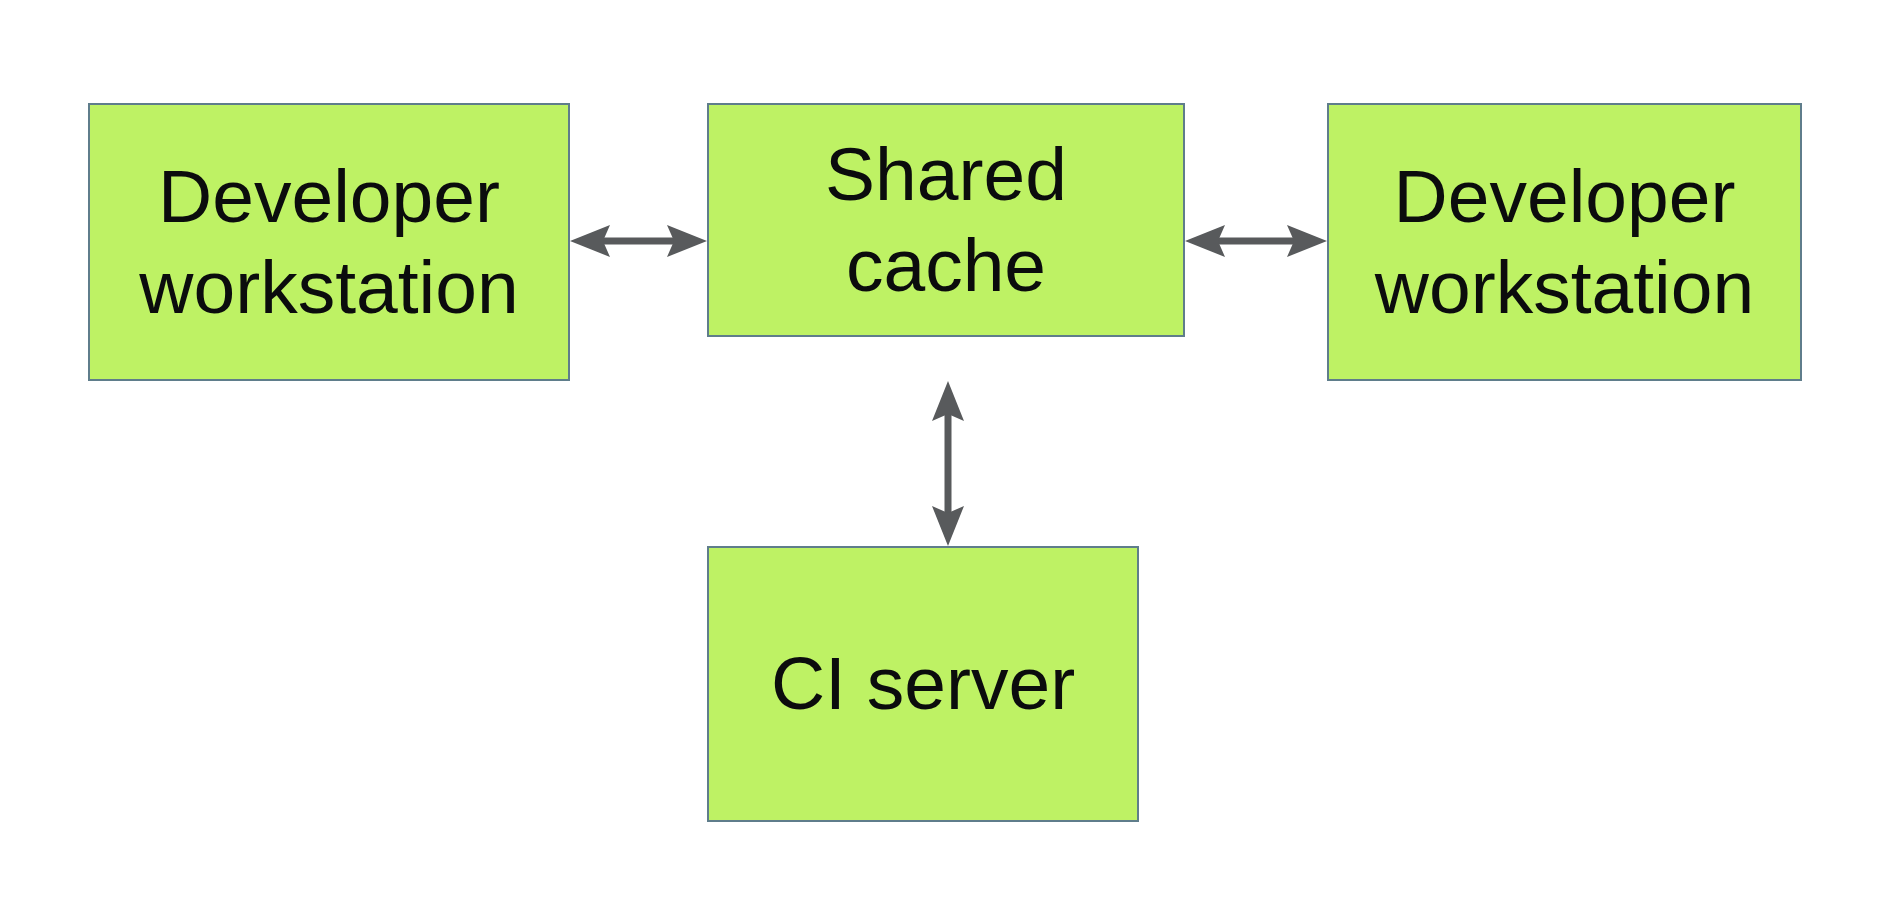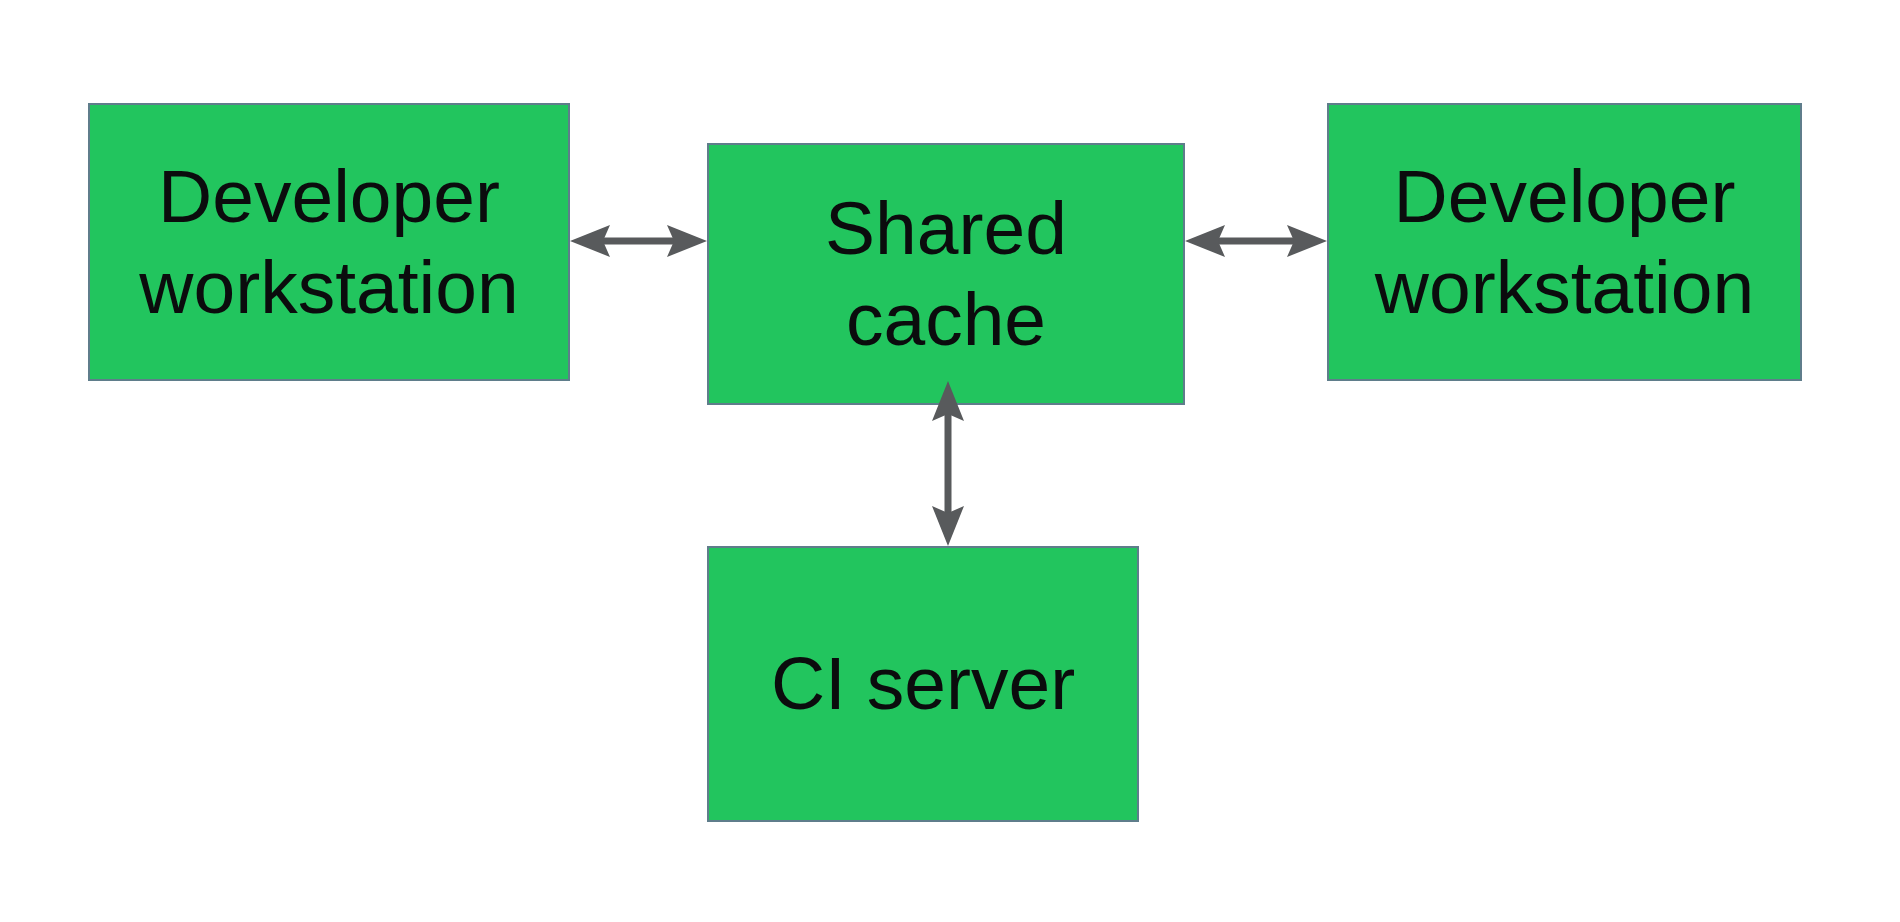--- a/index.html
+++ b/index.html
@@ -11,36 +11,36 @@
     position: relative;
     width: 1900px;
     height: 922px;
     background: #ffffff;
     overflow: hidden;
     font-family: "Liberation Sans", sans-serif;
   }
   .node {
     position: absolute;
     box-sizing: border-box;
-    background: #22c55e;
+    background: #bef264;
     border: 2px solid #5f7d8b;
     display: flex;
     align-items: center;
     justify-content: center;
     text-align: center;
   }
   .node-label {
     white-space: pre-line;
     color: #0b0c0d;
     font-size: 75px;
     line-height: 1.22;
     letter-spacing: 0px;
   }
   #node-dev-left   { left: 88px;   top: 103px; width: 482px; height: 278px; }
-  #node-cache      { left: 707px;  top: 103px; width: 478px; height: 262px; margin-top: 40px; }
+  #node-cache      { left: 707px;  top: 103px; width: 478px; height: 234px; }
   #node-dev-right  { left: 1327px; top: 103px; width: 475px; height: 278px; }
   #node-ci         { left: 707px;  top: 546px; width: 432px; height: 276px; }
   .arrow {
     position: absolute;
     display: block;
   }
   #arrow-left     { left: 570px;  top: 225px; }
   #arrow-right    { left: 1185px; top: 225px; }
   #arrow-vertical { left: 932px;  top: 381px; }
 </style>

